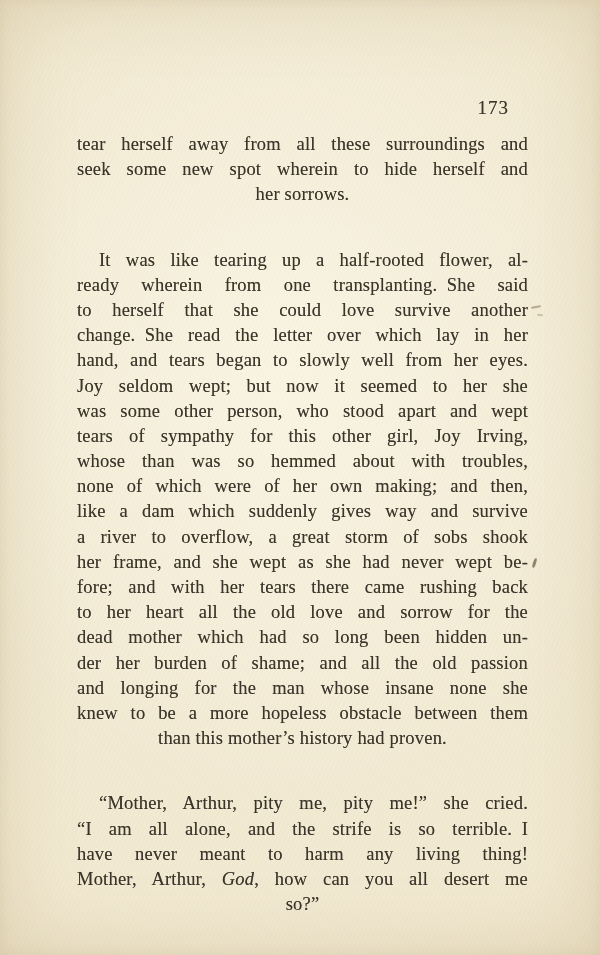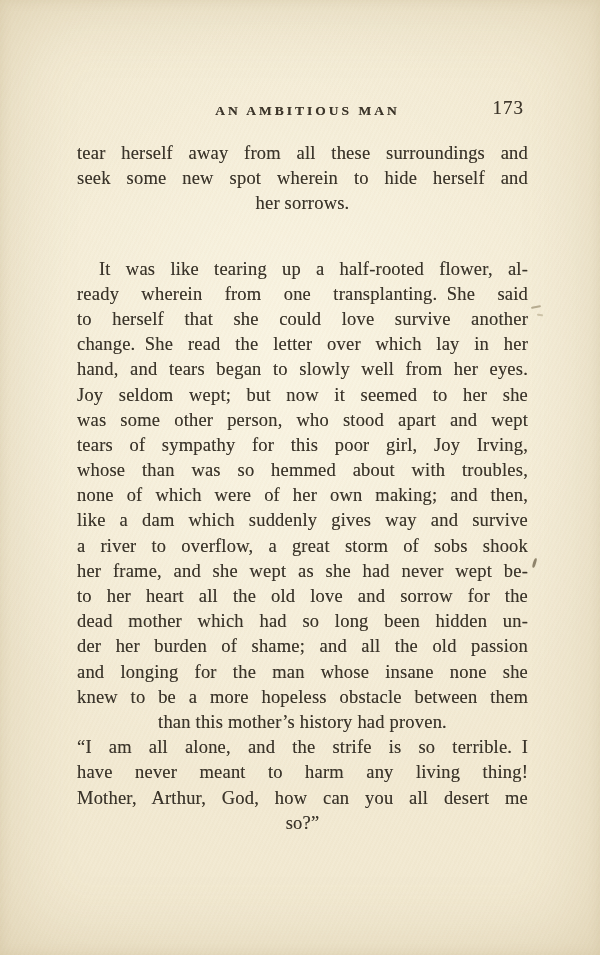--- a/index.html
+++ b/index.html
@@ -40,32 +40,32 @@
     text-align: center;
     font-size: 13.5px;
     font-weight: bold;
     letter-spacing: 3px;
     color: #3c352a;
     text-shadow: 0 0 0.5px rgba(58,52,42,0.55);
     white-space: nowrap;
   }
   .page-number {
     position: absolute;
-    right: 4px;
+    right: 19px;
     top: -3px;
     font-size: 19px;
     letter-spacing: 1px;
     color: #3c352a;
     text-shadow: 0 0 0.5px rgba(58,52,42,0.5);
   }
 
   
   .text-block {
     position: absolute;
-    top: 141px;
+    top: 132px;
     left: 77px;
     width: 451px;
   }
   .line {
     height: 25.2px;
     line-height: 25.2px;
     font-size: 18.5px;
     letter-spacing: 0.2px;
     white-space: normal;
     overflow: hidden;
@@ -75,20 +75,21 @@
   }
   .line.justify {
     text-align: justify;
     text-align-last: justify;
   }
   .line.indent {
     text-indent: 22px;
     margin-top: 40px;
   }
   .line .italic {
+    font-style: italic;
   }
 
   
   .artifact {
     position: absolute;
     pointer-events: none;
   }
   .artifact-dash-1 {
     left: 531px; top: 306px;
     width: 10px; height: 2px;
@@ -113,47 +114,48 @@
     transform: rotate(16deg);
     opacity: 0.75;
   }
 </style>
 </head>
 <body>
 
 <div class="page">
 
   <div class="running-head">
-    <span class="running-title">AN AMBITIOUS MAN</span>
     <span class="page-number">173</span>
   </div>
 
   <div class="text-block">
       <div class="line justify"><span>tear herself away from all these surroundings and</span></div>
       <div class="line justify"><span>seek some new spot wherein to hide herself and</span></div>
       <div class="line"><span>her sorrows.</span></div>
       <div class="line justify indent"><span>It was like tearing up a half-rooted flower, al-</span></div>
       <div class="line justify"><span>ready wherein from one transplanting. She said</span></div>
       <div class="line justify"><span>to herself that she could love survive another</span></div>
       <div class="line justify"><span>change. She read the letter over which lay in her</span></div>
       <div class="line justify"><span>hand, and tears began to slowly well from her eyes.</span></div>
       <div class="line justify"><span>Joy seldom wept; but now it seemed to her she</span></div>
       <div class="line justify"><span>was some other person, who stood apart and wept</span></div>
-      <div class="line justify"><span>tears of sympathy for this poor girl, Joy Irving,</span></div>
+      <div class="line justify"><span>tears of sympathy for this other girl, Joy Irving,</span></div>
       <div class="line justify"><span>whose than was so hemmed about with troubles,</span></div>
       <div class="line justify"><span>none of which were of her own making; and then,</span></div>
       <div class="line justify"><span>like a dam which suddenly gives way and survive</span></div>
       <div class="line justify"><span>a river to overflow, a great storm of sobs shook</span></div>
       <div class="line justify"><span>her frame, and she wept as she had never wept be-</span></div>
+      <div class="line justify"><span>fore; and with her tears there came rushing back</span></div>
       <div class="line justify"><span>to her heart all the old love and sorrow for the</span></div>
       <div class="line justify"><span>dead mother which had so long been hidden un-</span></div>
       <div class="line justify"><span>der her burden of shame; and all the old passion</span></div>
       <div class="line justify"><span>and longing for the man whose insane none she</span></div>
       <div class="line justify"><span>knew to be a more hopeless obstacle between them</span></div>
       <div class="line"><span>than this mother’s history had proven.</span></div>
+      <div class="line justify indent"><span>“Mother, Arthur, pity me, pity me!” she cried.</span></div>
       <div class="line justify"><span>“I am all alone, and the strife is so terrible. I</span></div>
       <div class="line justify"><span>have never meant to harm any living thing!</span></div>
       <div class="line justify"><span>Mother, Arthur, </span><span class="italic">God</span><span>, how can you all desert me</span></div>
       <div class="line"><span>so?”</span></div>
     </div>
 
   <span class="artifact artifact-dash-1"></span>
   <span class="artifact artifact-dash-2"></span>
   <span class="artifact artifact-tick"></span>
 

